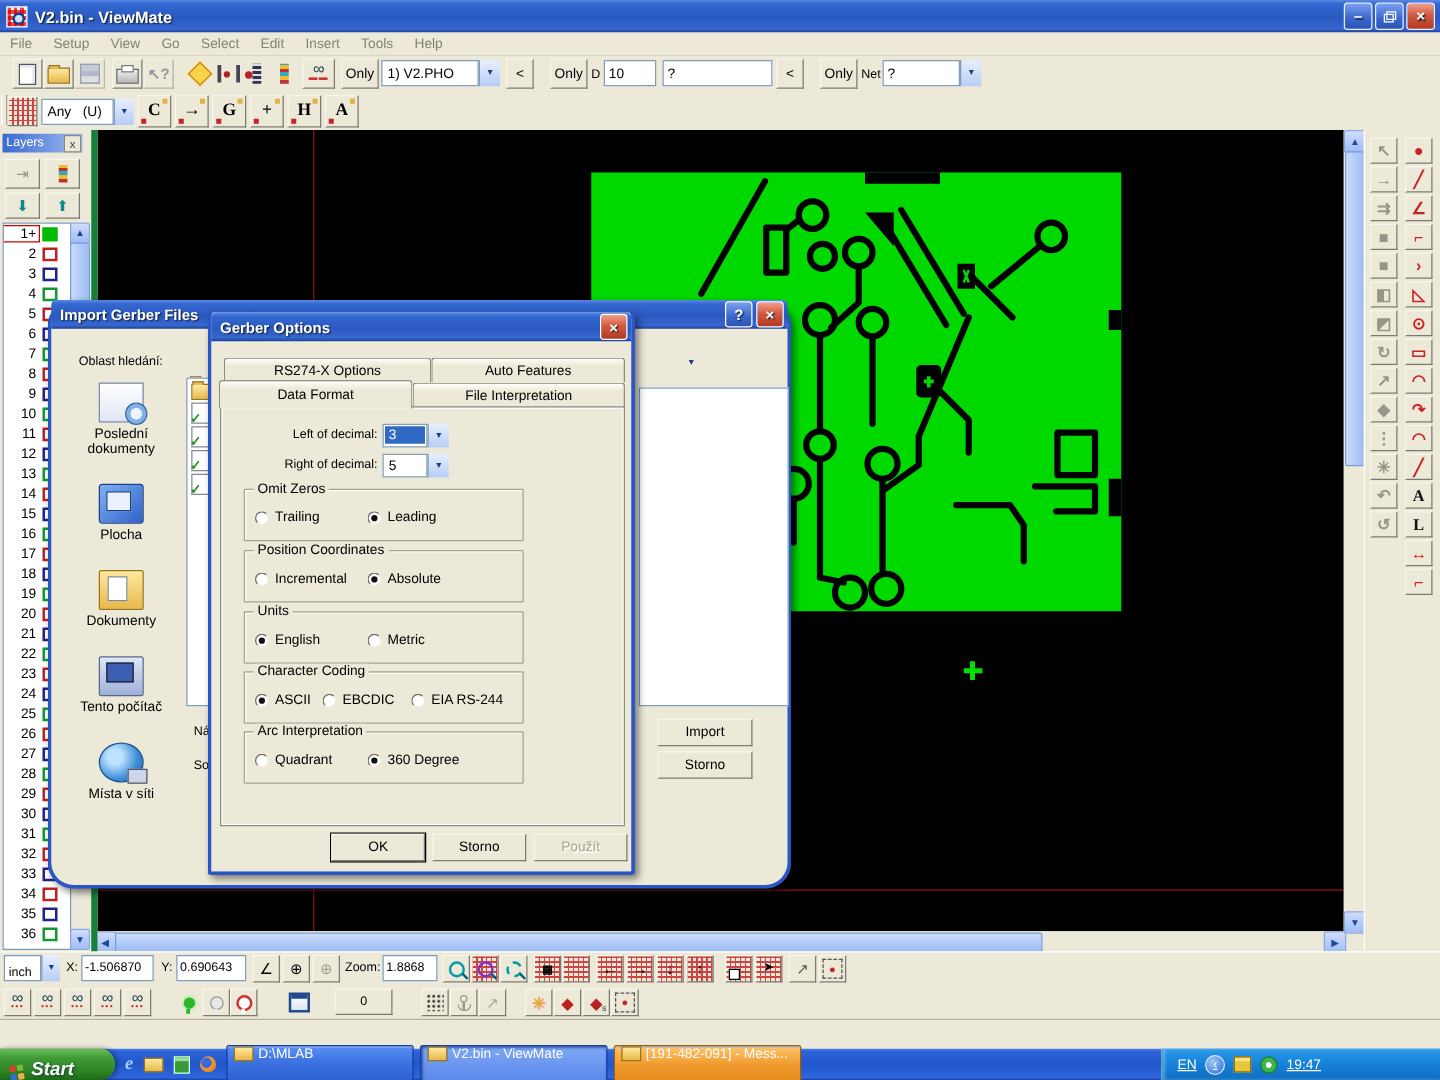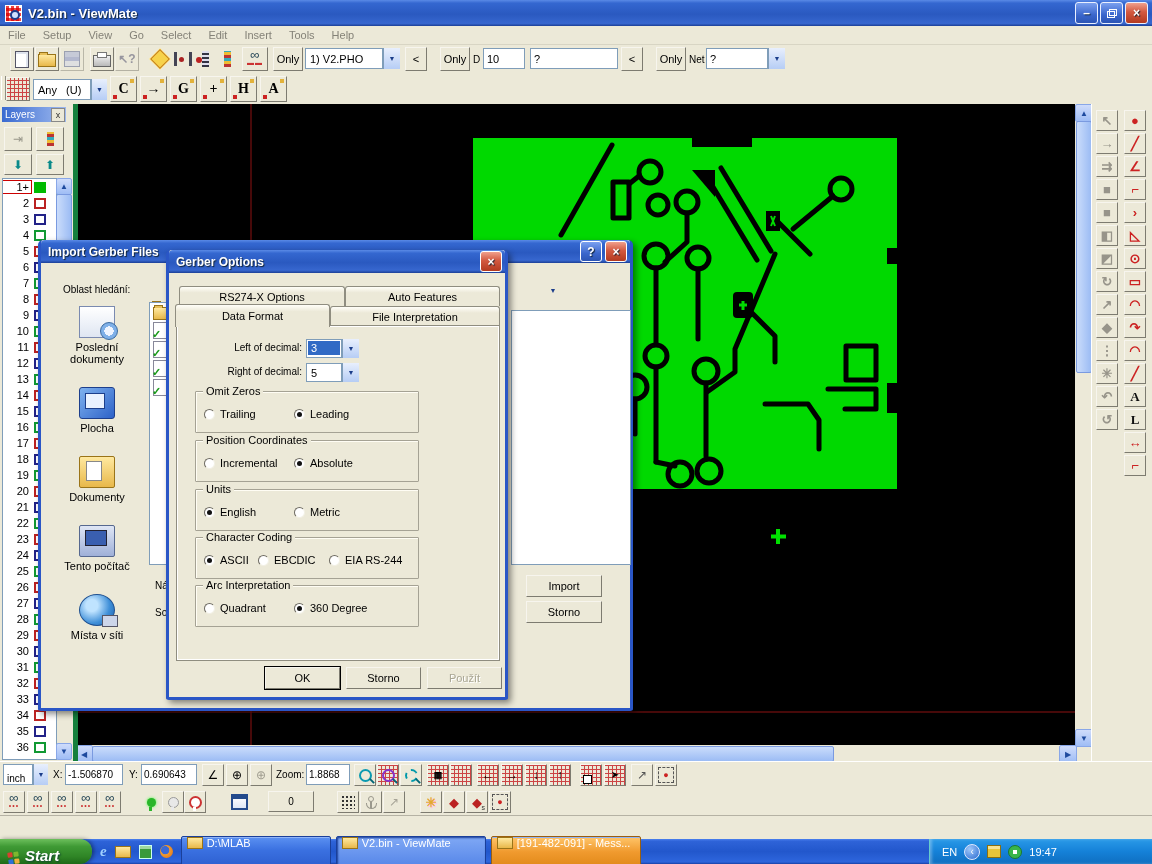--- a/index.html
+++ b/index.html
@@ -157,21 +157,21 @@
   .flag span{width:5px;height:5px;border-radius:1px;}
   .task{height:32px;border-radius:2px;border:1px solid #1a3f9a;display:flex;gap:4px;padding:0 5px;
     box-sizing:border-box;color:#fff;font-size:11px;white-space:nowrap;overflow:hidden;
     background:linear-gradient(#5b91f2,#3a70e0 45%,#2c5ecf);box-shadow:inset 0 1px 0 #8fb4f8;}
   .task[data-state="active"]{background:linear-gradient(#7fa8f5,#5585e8);box-shadow:inset 1px 1px 2px #1c3f98;}
   .task[data-state="alert"]{background:linear-gradient(#ffc56a,#f09a2e 50%,#e08818);border-color:#9a5f10;color:#fff;}
   .task .t-ic{flex:0 0 auto;}
   .tfolder{width:14px;height:10px;background:linear-gradient(#ffe9a0,#e8b84a);border:1px solid #9a7418;}
   .tray{margin-left:auto;height:25px;display:flex;align-items:center;gap:7px;padding:0 10px 0 12px;
     background:linear-gradient(#2a9ae8 0%,#1581d8 50%,#0f6ec0 100%);border-left:1px solid #6cc;box-shadow:inset 2px 0 3px rgba(255,255,255,.3);
-    color:#fff;min-width:200px;}
+    color:#fff;min-width:200px;text-decoration:underline;}
   .traycirc{width:14px;height:14px;border-radius:50%;background:radial-gradient(circle at 35% 30%,#9ec8fa,#2a6ad0);
     border:1px solid #dfe9ff;color:#fff;font-size:10px;display:flex;align-items:center;justify-content:center;}
   .tryic1{width:12px;height:11px;background:#e8c53a;border:1px solid #8a6f10;box-shadow:inset 0 3px 0 #f6e292;}
   .tryic2{width:12px;height:12px;border-radius:50%;background:radial-gradient(#fff 25%,#39b54a 30%);border:1px solid #1c7a2a;}
 </style>
 </head>
 <body>
 
 <div id="screen">
 
@@ -835,21 +835,21 @@
       <span class="dia">◆</span>
     </div>
   <div class="abs tb b3" style="left:466px;top:791px;">
       <span class="dia s">◆</span>
     </div>
   <div class="abs tb b3" style="left:489px;top:791px;">
       <span class="dashsq">●</span>
     </div>
   <div class="abs strip"></div>
 
-  <div class="abs dlg" style="left:38px;top:240px;width:595px;height:471px;z-index:20;">
+  <div class="abs dlg" style="left:38px;top:240px;width:595px;height:471px;z-index:20;border-radius:21px;">
     <div class="dlg-title">
       <span>Import Gerber Files</span>
       <span style="margin-left:auto;display:flex;gap:3px;padding-right:3px;">
         <span class="dlg-q">
             <span>?</span>
           </span>
         <span class="dlg-x">
             <span>×</span>
           </span>
       </span>

